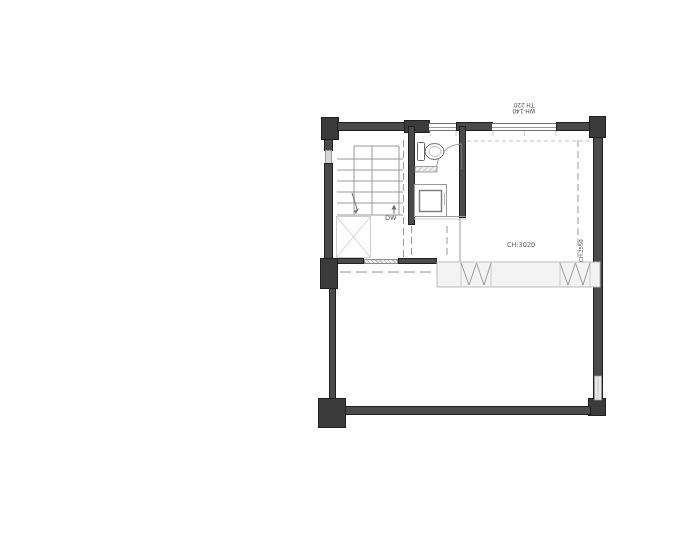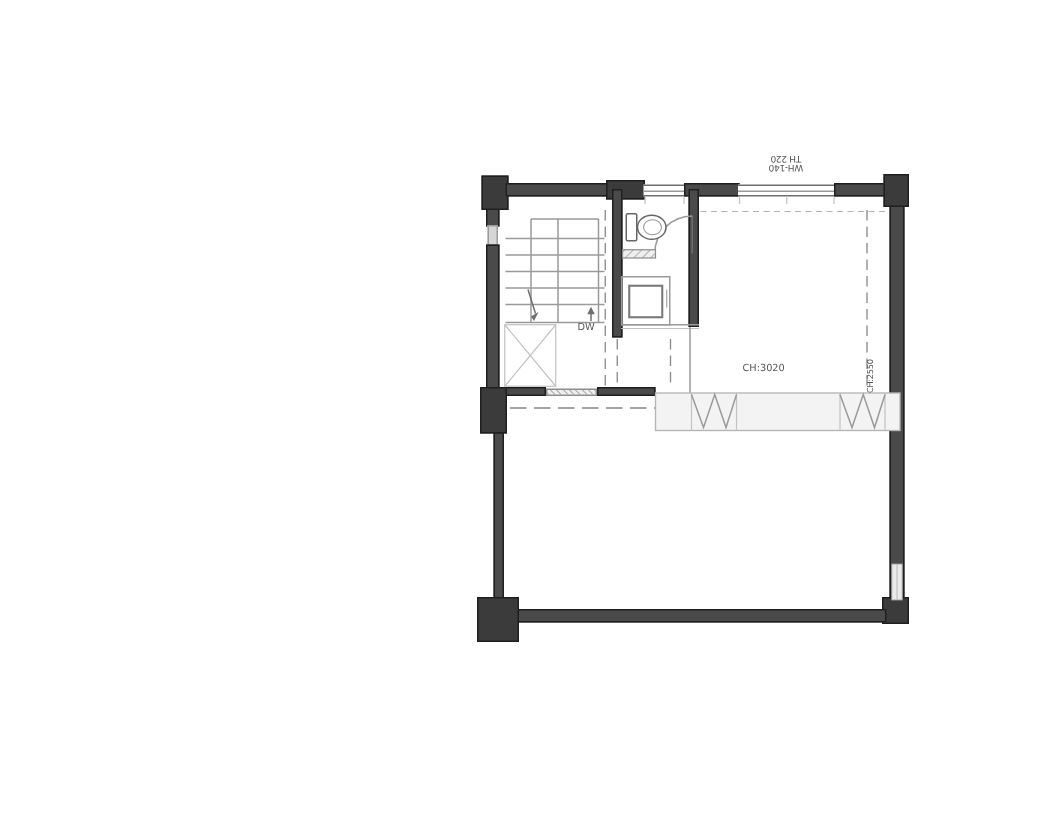--- a/index.html
+++ b/index.html
@@ -135,14 +135,14 @@
 
   <div class="lbl tag180" style="left:492px;top:101px;width:64px">
     <div>WH-140</div>
     <div>TH 220</div>
   </div>
 
   <div class="lbl vtag" style="left:579px;top:220px;height:42px">CH:2550</div>
 
   <div class="lbl" style="left:385px;top:215px;font-size:6.5px">DW</div>
 
-  <div class="lbl" style="left:495px;top:242px;font-size:6.5px">CH:3020</div>
+  <div class="lbl" style="left:507px;top:242px;font-size:6.5px">CH:3020</div>
 </div>
 
 </body></html>

